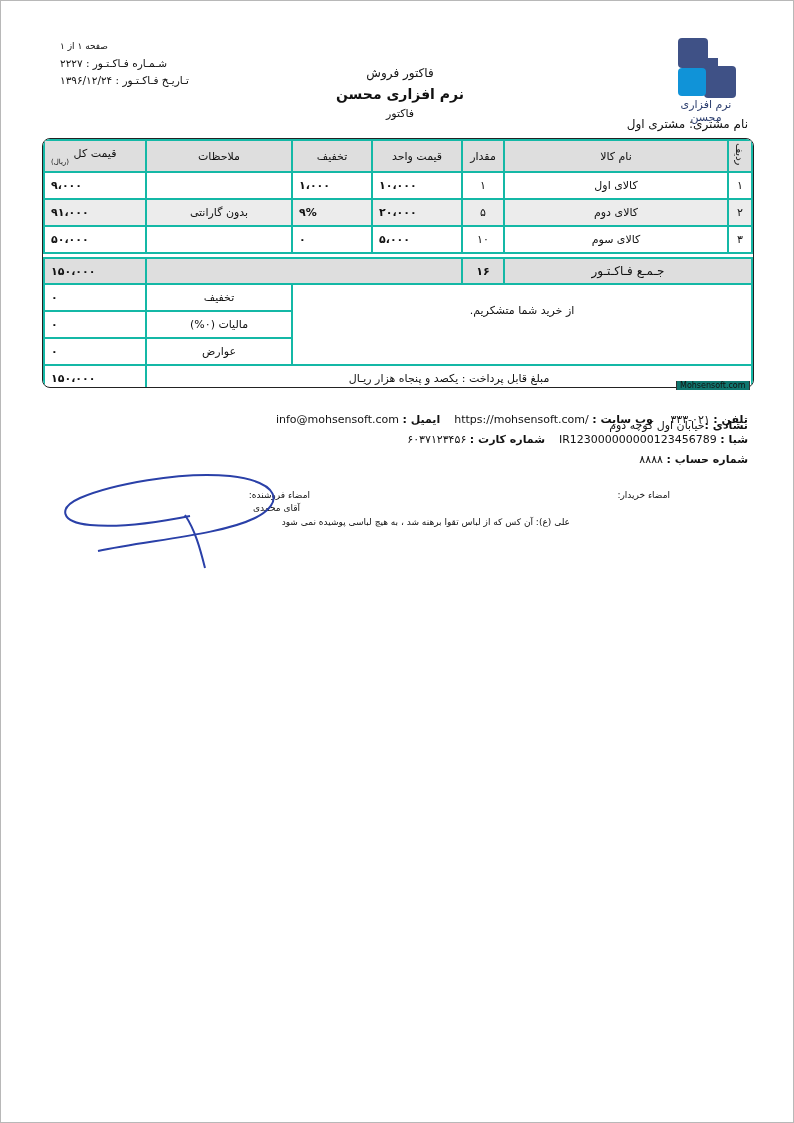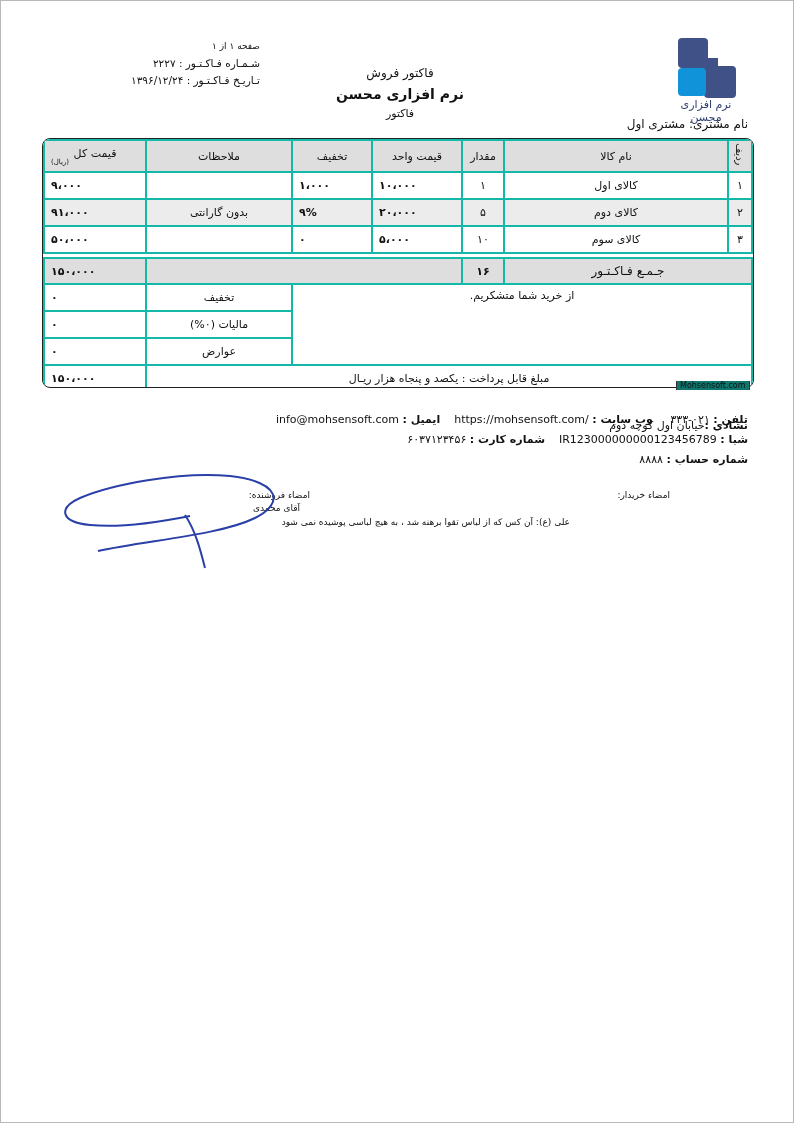--- a/index.html
+++ b/index.html
@@ -5,21 +5,21 @@
   html, body { margin: 0; padding: 0; }
   body {
     width: 794px; height: 1123px; background: #ffffff; position: relative;
     font-family: "DejaVu Sans", sans-serif; color: #111; overflow: hidden;
   }
   .page-border { position: absolute; left: 0; top: 0; width: 792px; height: 1121px; border: 1px solid #b8b8b8; }
   .abs { position: absolute; }
   .rtl { direction: rtl; }
 
   
-  .hdr-meta { left: 60px; width: 200px; text-align: right; font-size: 10.5px; line-height: 17px; }
+  .hdr-meta { left: 60px; width: 200px; text-align: left; font-size: 10.5px; line-height: 17px; }
   .hdr-meta .pg { font-size: 9px; }
   .hdr-center { left: 300px; width: 200px; text-align: center; }
   .hdr-center .l1 { font-size: 12px; margin-top: 18px; }
   .hdr-center .l2 { font-size: 14px; font-weight: bold; margin-top: 6px; }
   .hdr-center .l3 { font-size: 11px; margin-top: 5px; }
 
   
   .logo { left: 666px; top: 38px; width: 80px; height: 74px; }
   .logo .sq1 { position: absolute; left: 12px; top: 0; width: 30px; height: 30px; background: #3f5186; border-radius: 4px; }
   .logo .sq2 { position: absolute; left: 38px; top: 28px; width: 32px; height: 32px; background: #3f5186; border-radius: 4px; }
@@ -130,21 +130,21 @@
     <tr class="gap">
           <td colspan="7"></td>
         </tr>
     <tr class="sum">
       <td colspan="2" class="r" style="font-size:12px">جـمـع فـاکـتـور</td>
       <td class="c" style="font-weight:bold">۱۶</td>
       <td colspan="3"></td>
       <td class="num">۱۵۰،۰۰۰</td>
     </tr>
     <tr>
-      <td colspan="5" rowspan="3" class="r" style="vertical-align:top;padding-top:4px">از خرید شما متشکریم.</td>
+      <td colspan="5" rowspan="3" class="r" style="vertical-align:top;padding-top:19px">از خرید شما متشکریم.</td>
       <td class="r">تخفیف</td>
       <td class="num">۰</td>
     </tr>
     <tr>
       <td class="r">مالیات (۰%)</td>
       <td class="num">۰</td>
     </tr>
     <tr>
       <td class="r">عوارض</td>
       <td class="num">۰</td>

